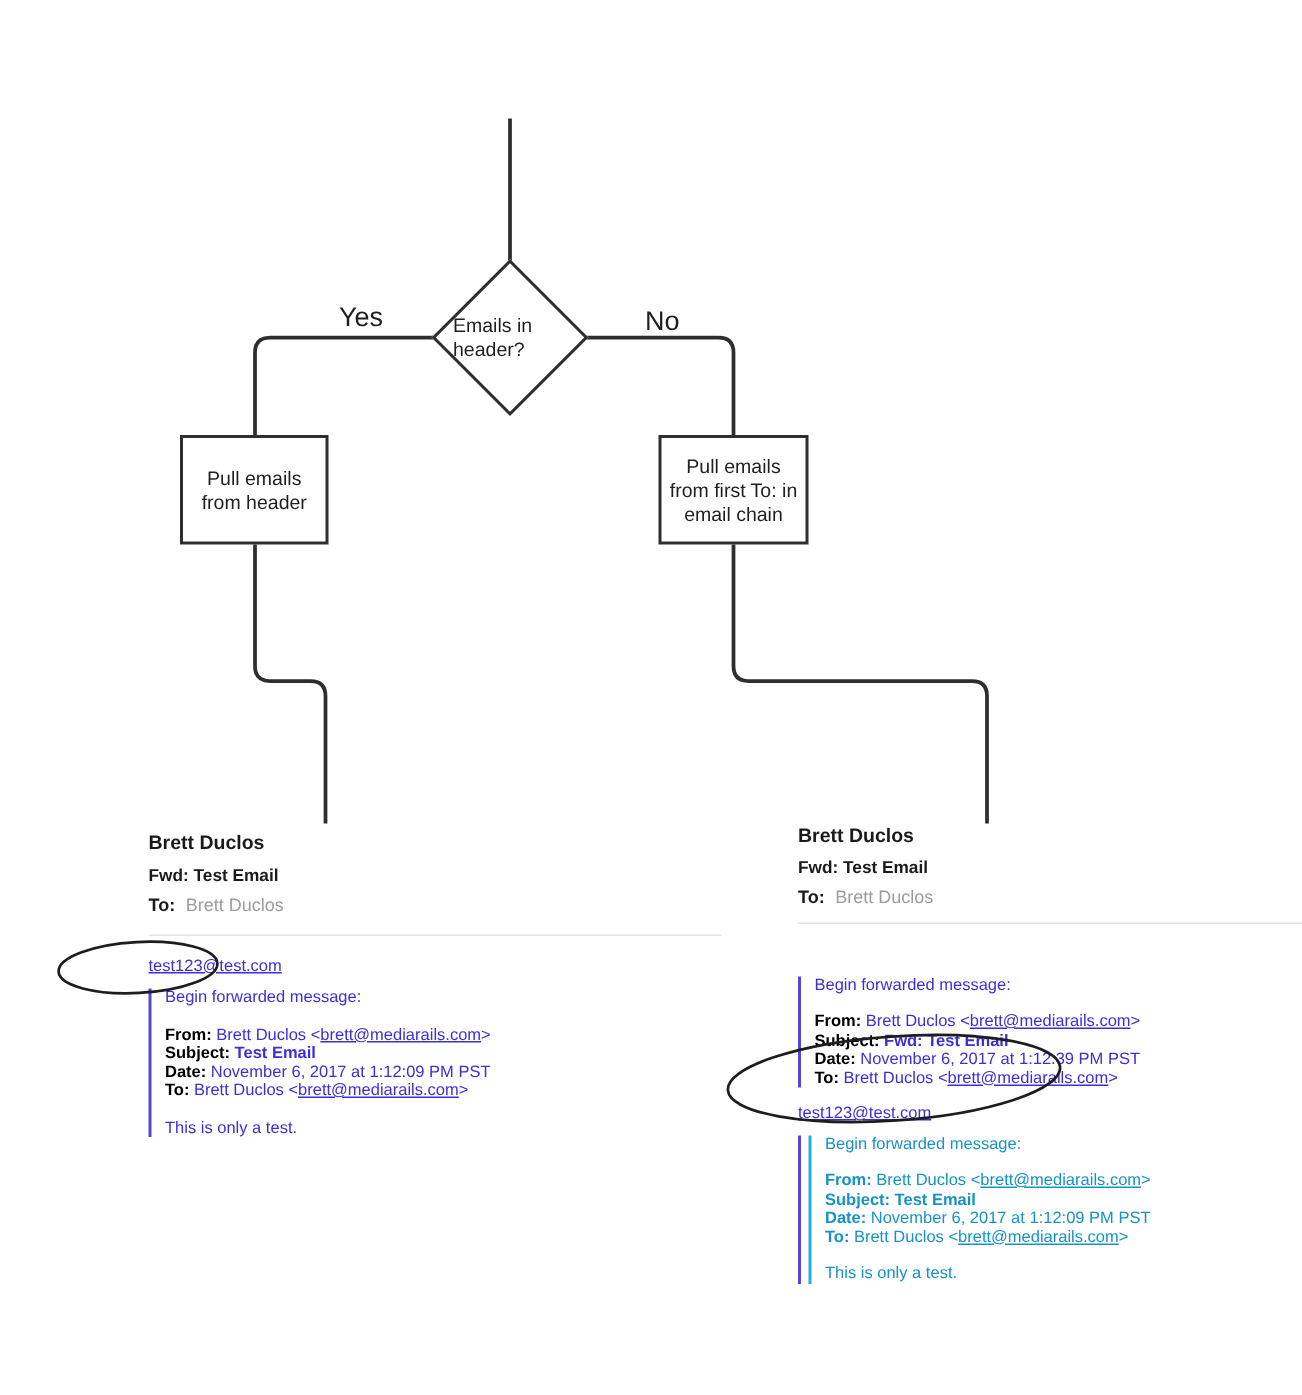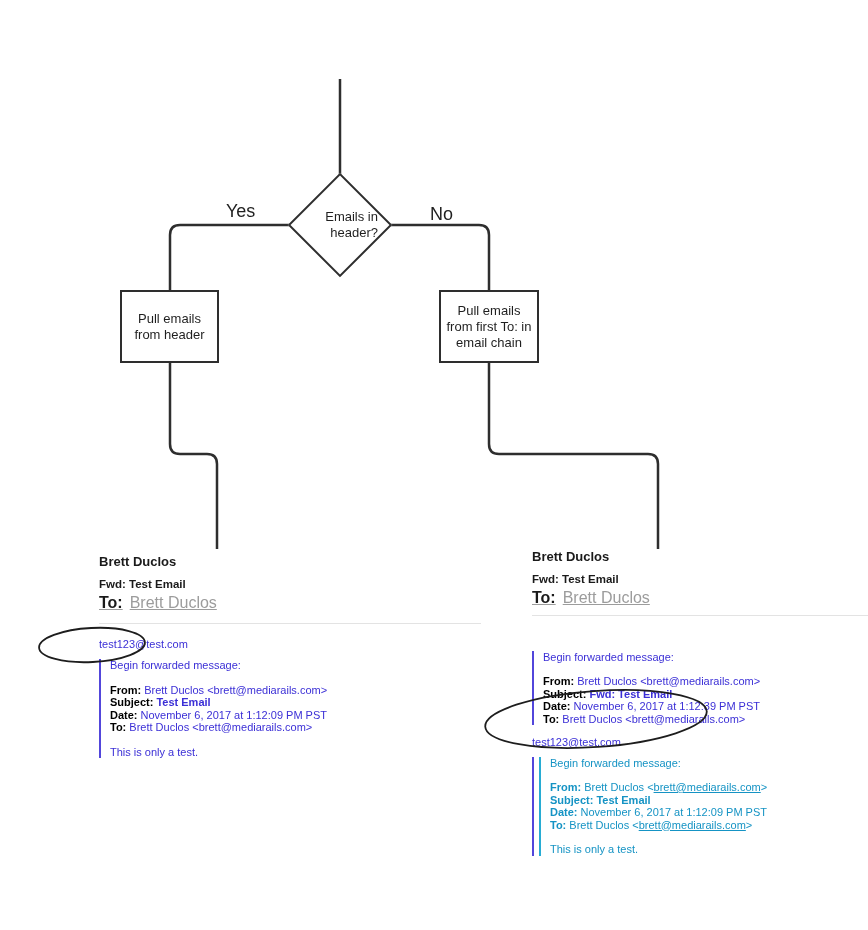--- a/index.html
+++ b/index.html
@@ -6,41 +6,41 @@
   #canvas{position:relative;width:868px;height:930px;background:#fff;overflow:hidden;
           font-family:"Liberation Sans",sans-serif;}
   svg.overlay{position:absolute;left:0;top:0;pointer-events:none;}
 
   
   .shape{position:absolute;box-sizing:border-box;border:2.5px solid #2e2e2e;background:#fff;
          display:flex;align-items:center;justify-content:center;text-align:center;
          font-size:13px;line-height:16px;color:#1f1f1f;}
   .stadium{left:290px;top:31px;width:100px;height:48px;border-radius:24px;}
   .diamond{left:303px;top:188px;width:74px;height:74px;transform:rotate(45deg);}
-  .diamond-label{position:absolute;left:302px;top:209px;width:76px;text-align:right;
+  .diamond-label{position:absolute;left:302px;top:209px;width:76px;text-align:left;
                  font-size:13px;line-height:16px;color:#1f1f1f;}
   .rect1{left:120px;top:290px;width:99px;height:73px;padding:0 5px;}
   .rect2{left:439px;top:290px;width:100px;height:73px;padding:0 4px;}
   .branch-label{position:absolute;font-size:18px;color:#1f1f1f;}
   .yes{left:226px;top:201px;}
   .no{left:430px;top:204px;}
 
   
   .email{position:absolute;font-size:11px;line-height:12.5px;color:#1b1b1b;margin-left:44px;}
   .email-left{left:55px;top:556px;width:382px;}
   .email-right{left:488px;top:551px;width:362px;}
   .sender{font-size:13px;font-weight:bold;color:#1a1a1a;margin-bottom:9px;}
   .subjline{font-size:11.5px;font-weight:600;color:#1a1a1a;margin-bottom:7px;}
-  .toline{font-size:16px;color:#9c9c9c;text-decoration:underline;}
+  .toline{font-size:12px;color:#9c9c9c;}
   .toline .lblh{font-weight:bold;color:#1a1a1a;margin-right:7px;}
   .divider{border-top:1px solid #e3e3e3;height:0;}
   .email-left .divider{margin-top:13px;}
   .email-right .divider{margin-top:10px;}
   .linkrow{margin-top:14px;}
-  a.plink{color:#3b2fd6;cursor:pointer;}
+  a.plink{color:#3b2fd6;text-decoration:underline;cursor:pointer;}
   a.tlink{color:#1593c4;text-decoration:underline;cursor:pointer;}
   .quote{border-left:2px solid #5246db;padding-left:9px;}
   .quote.teal{border-left:2px solid #27acd4;margin-top:2px;}
   .q1txt{color:#3b2fd6;}
   .q2txt{color:#1593c4;}
   .qline{white-space:nowrap;}
   .lbl{font-weight:bold;color:#000;margin-right:3px;}
   .quote.teal .lbl{color:#1593c4;}
   .bsubj{font-weight:bold;}
   .gap{height:12px;}

